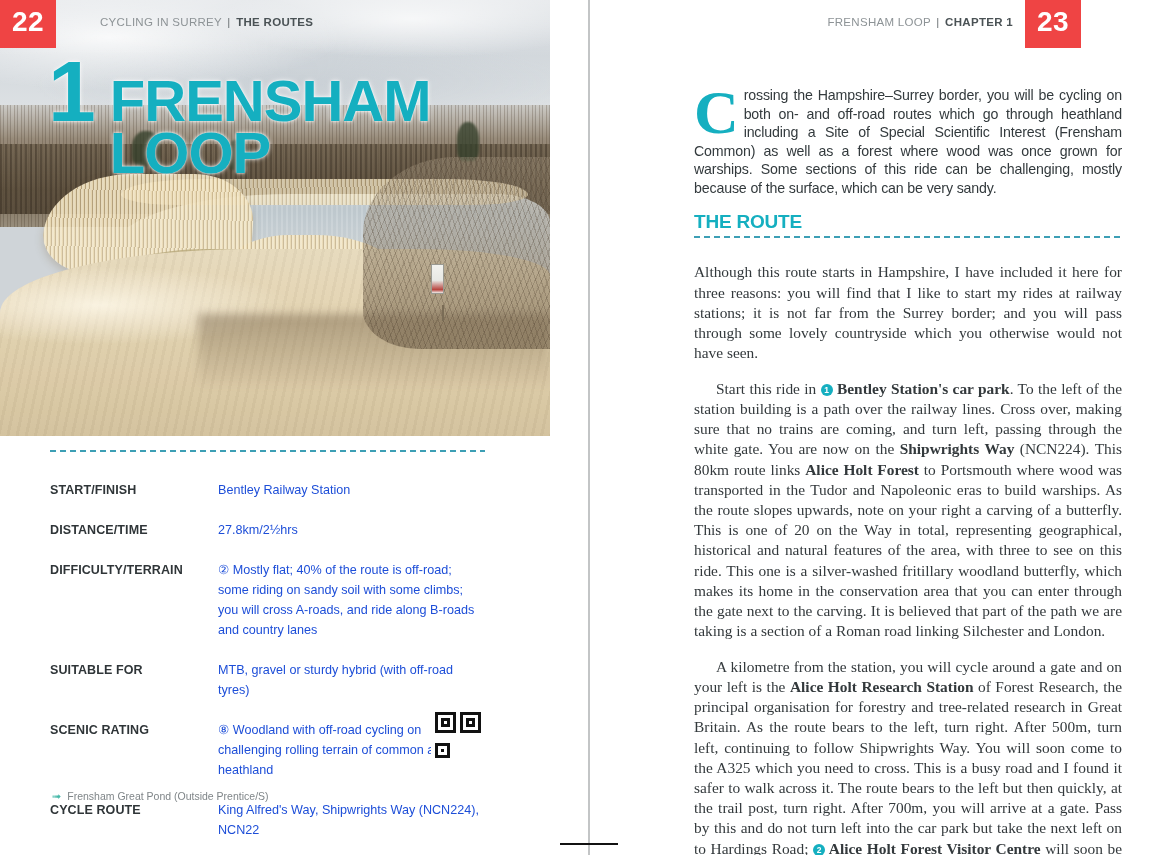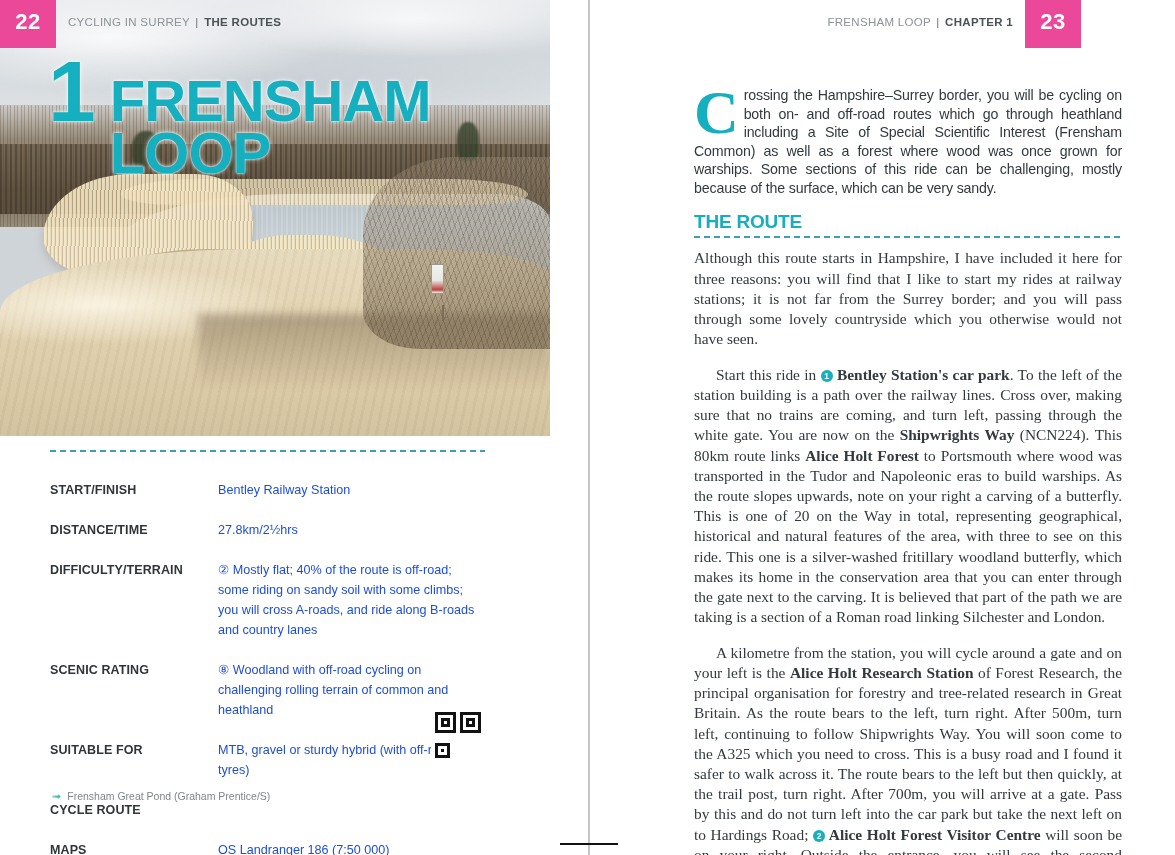--- a/index.html
+++ b/index.html
@@ -25,31 +25,31 @@
 
   
   .runhead-left {
     position: absolute; left: 0; top: 0;
     width: 550px; height: 48px;
     display: flex; align-items: flex-start;
     z-index: 6;
   }
   .folio-box {
     width: 56px; height: 48px;
-    background: #ec4899;
+    background: #ef4444;
     display: flex; align-items: center; justify-content: center;
     color: #ffffff;
-    font-size: 22px; font-weight: bold;
+    font-size: 28px; font-weight: bold;
     letter-spacing: .5px;
     padding-bottom: 4px;
   }
   .runhead-text {
     padding-left: 12px; padding-top: 16px;
     font-size: 11.5px; letter-spacing: .3px;
-    color: #8d9396; white-space: nowrap;
+    color: #8d9396; white-space: nowrap; margin-left: 32px;
   }
   .runhead-text .sep { color: #6c7275; padding: 0 2px; }
   .runhead-text .strong { color: #4a5255; font-weight: bold; }
 
   
   .hero {
     position: absolute; left: 0; top: 0;
     width: 550px; height: 436px;
     overflow: hidden;
     z-index: 1;
@@ -310,21 +310,21 @@
   .sec-rule {
     margin-top: 3px;
     height: 2px; width: 100%;
     background-image: linear-gradient(90deg, #3d9fb5 0 6px, rgba(0,0,0,0) 6px 10px);
     background-size: 10px 2px; background-repeat: repeat-x;
   }
   .body-p {
     font-family: "Liberation Serif", serif;
     font-size: 15.4px; line-height: 20.2px;
     text-align: justify;
-    margin-top: 10px;
+    margin-top: 24px;
     color: #33393c;
   }
   .body-p.indent { text-indent: 22px; margin-top: 2px; }
   .body-p b { font-weight: bold; }
   .wp {
     display: inline-block;
     width: 12px; height: 12px; line-height: 12px;
     border-radius: 50%;
     background: #15afc0; color: #fff;
     font-family: "Liberation Sans", sans-serif;
@@ -386,48 +386,49 @@
           </div>
           <div class="info-row">
             <div class="info-label">DISTANCE/TIME</div>
             <div class="info-value">27.8km/2½hrs</div>
           </div>
           <div class="info-row">
             <div class="info-label">DIFFICULTY/TERRAIN</div>
             <div class="info-value">② Mostly flat; 40% of the route is off-road; some riding on sandy soil with some climbs; you will cross A-roads, and ride along B-roads and country lanes</div>
           </div>
           <div class="info-row">
+            <div class="info-label">SUITABLE FOR</div>
+            <div class="info-value">MTB, gravel or sturdy hybrid (with off-road tyres)</div>
+          </div>
+          <div class="info-row">
             <div class="info-label">SCENIC RATING</div>
             <div class="info-value">⑧ Woodland with off-road cycling on challenging rolling terrain of common and heathland</div>
           </div>
           <div class="info-row">
-            <div class="info-label">SUITABLE FOR</div>
-            <div class="info-value">MTB, gravel or sturdy hybrid (with off-road tyres)</div>
-          </div>
-          <div class="info-row">
             <div class="info-label">CYCLE ROUTE</div>
+            <div class="info-value">King Alfred's Way, Shipwrights Way (NCN224), NCN22</div>
           </div>
           <div class="info-row">
             <div class="info-label">MAPS</div>
             <div class="info-value">OS Landranger 186 (7:50 000)</div>
           </div>
           <div class="info-row">
             <div class="info-label">KOMOOT REF</div>
             <div class="info-value">397705031</div>
           </div>
         </div>
       <div class="rule-dotted bottom"></div>
       <div class="qr">
           <span class="qr-bl"></span>
         </div>
     </div>
 
     <div class="photo-caption">
       <span class="caption-arrow">➟</span>
-      <span>Frensham Great Pond (Graham Prentice/S)</span>
+      <span>Frensham Great Pond (Outside Prentice/S)</span>
     </div>
   </div>
 
   <div class="gutter"></div>
   <div class="crop-mark-v"></div>
   <div class="crop-mark-h"></div>
 
   <div class="page-right">
     <div class="runhead-right">
       <div class="runhead-text">

